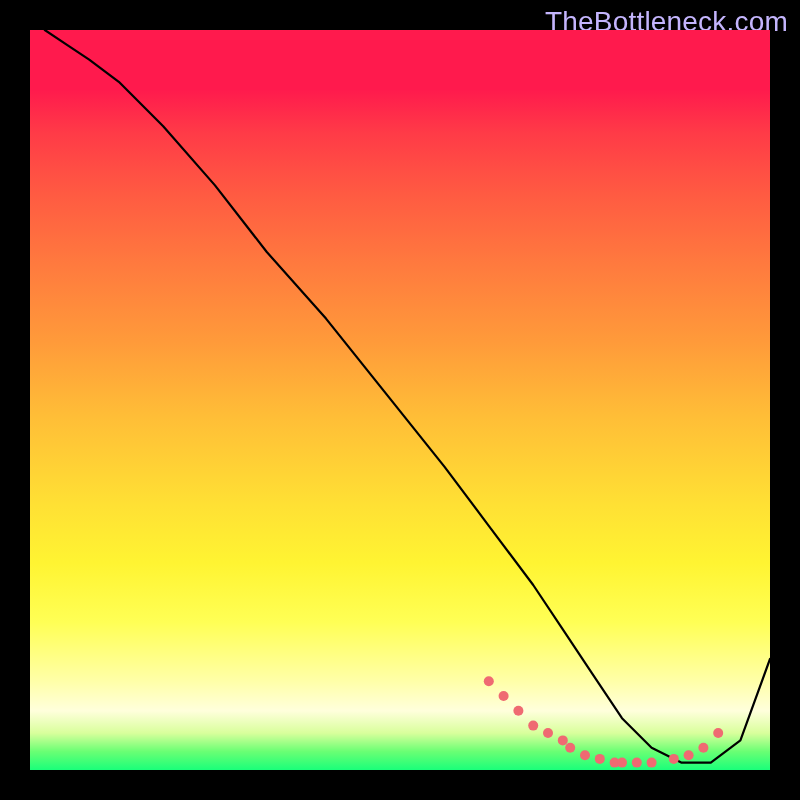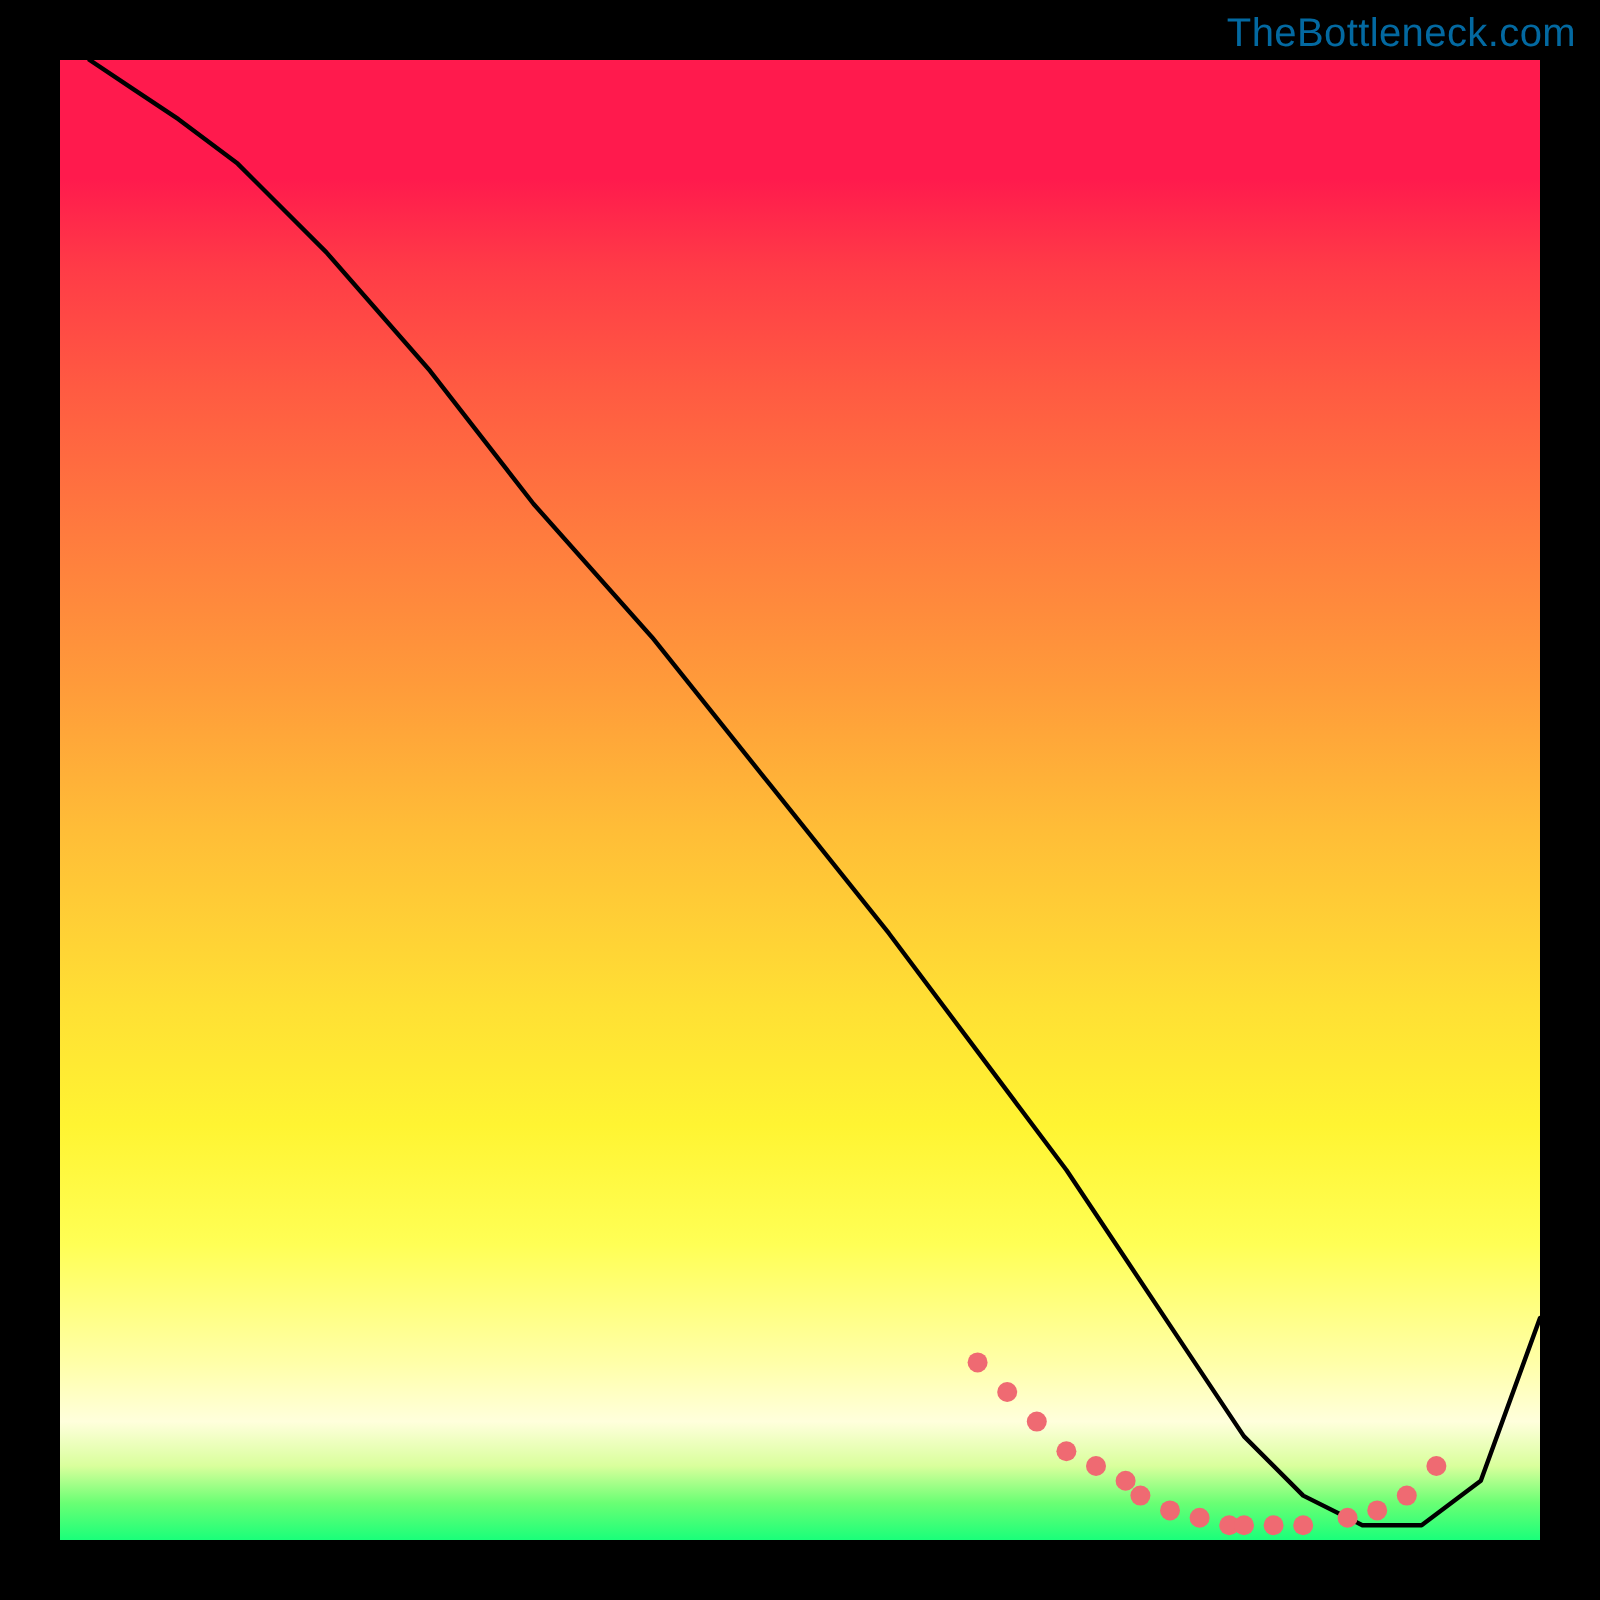--- a/index.html
+++ b/index.html
@@ -39,22 +39,22 @@
       #ffffdc 92%,
       #d9ff9c 95%,
       #6aff74 97.5%,
       #1aff7a 100%
     );
   }
   .watermark {
     position: absolute;
     top: 6px;
     right: 12px;
-    color: #0369a1;
-    font-size: 20px;
+    color: #c4b5fd;
+    font-size: 28px;
     letter-spacing: 0.2px;
     user-select: none;
   }
   svg.curve {
     position: absolute;
     left: 0;
     top: 0;
     width: 740px;
     height: 740px;
   }

